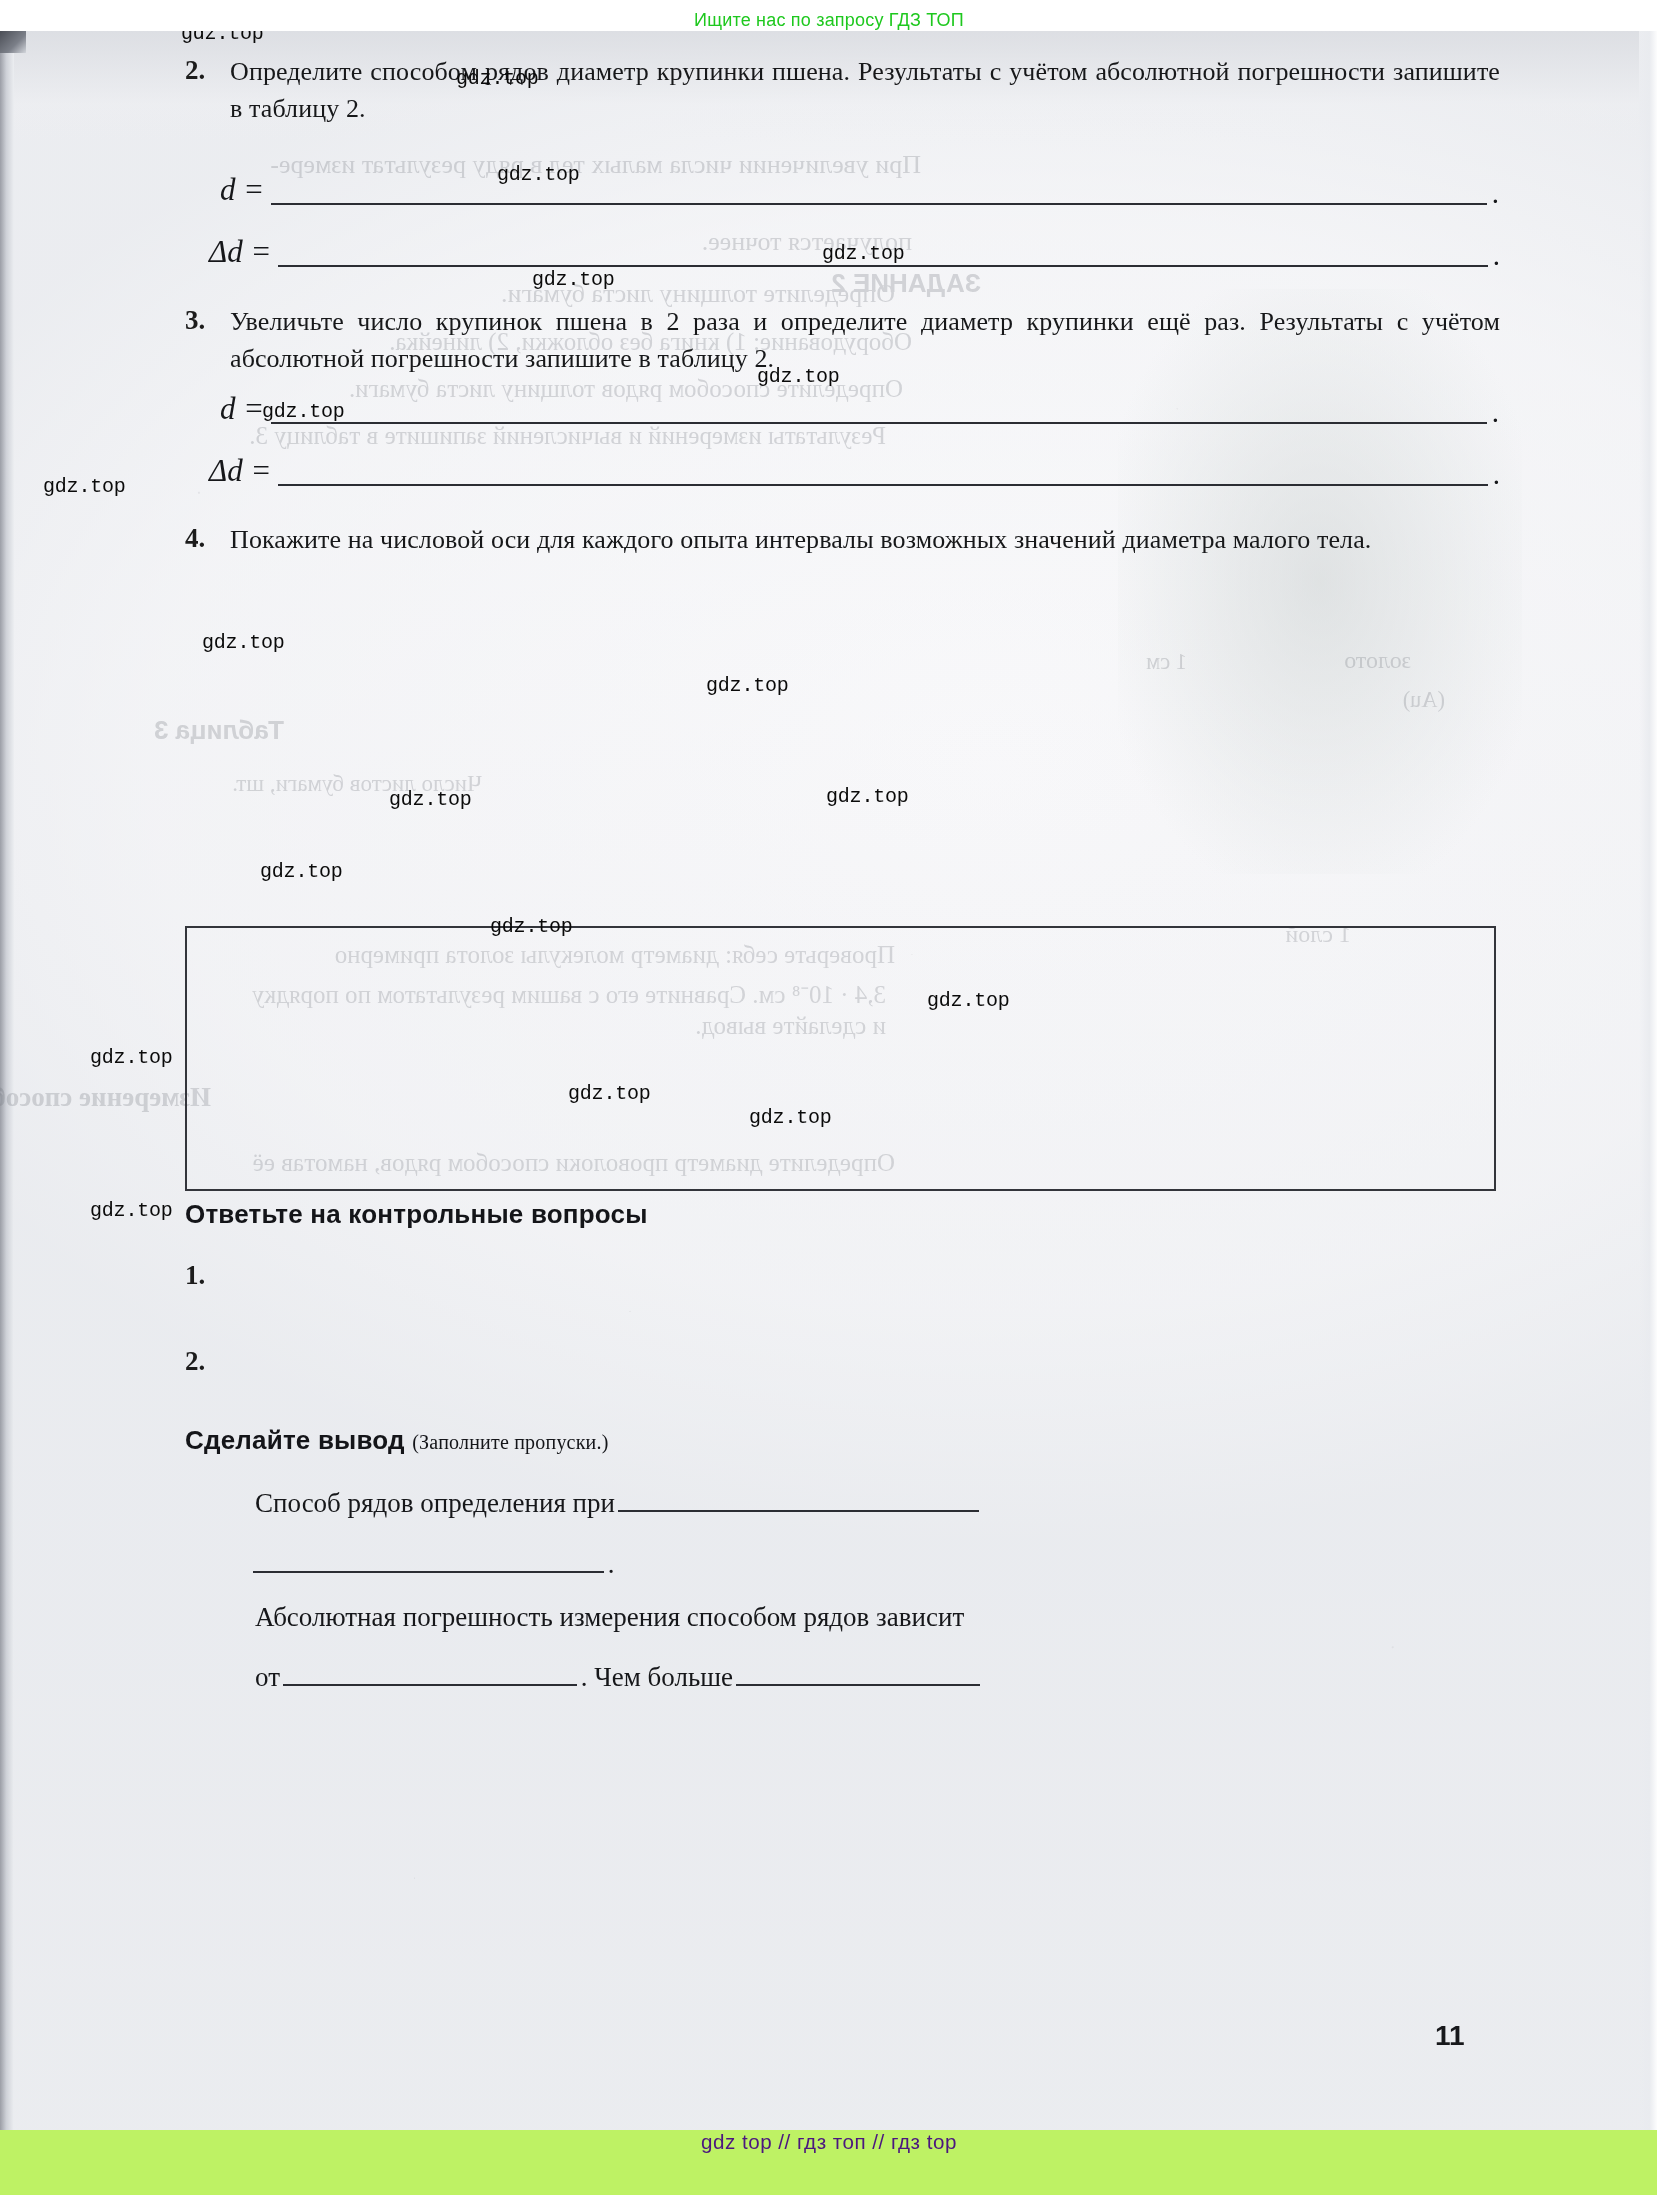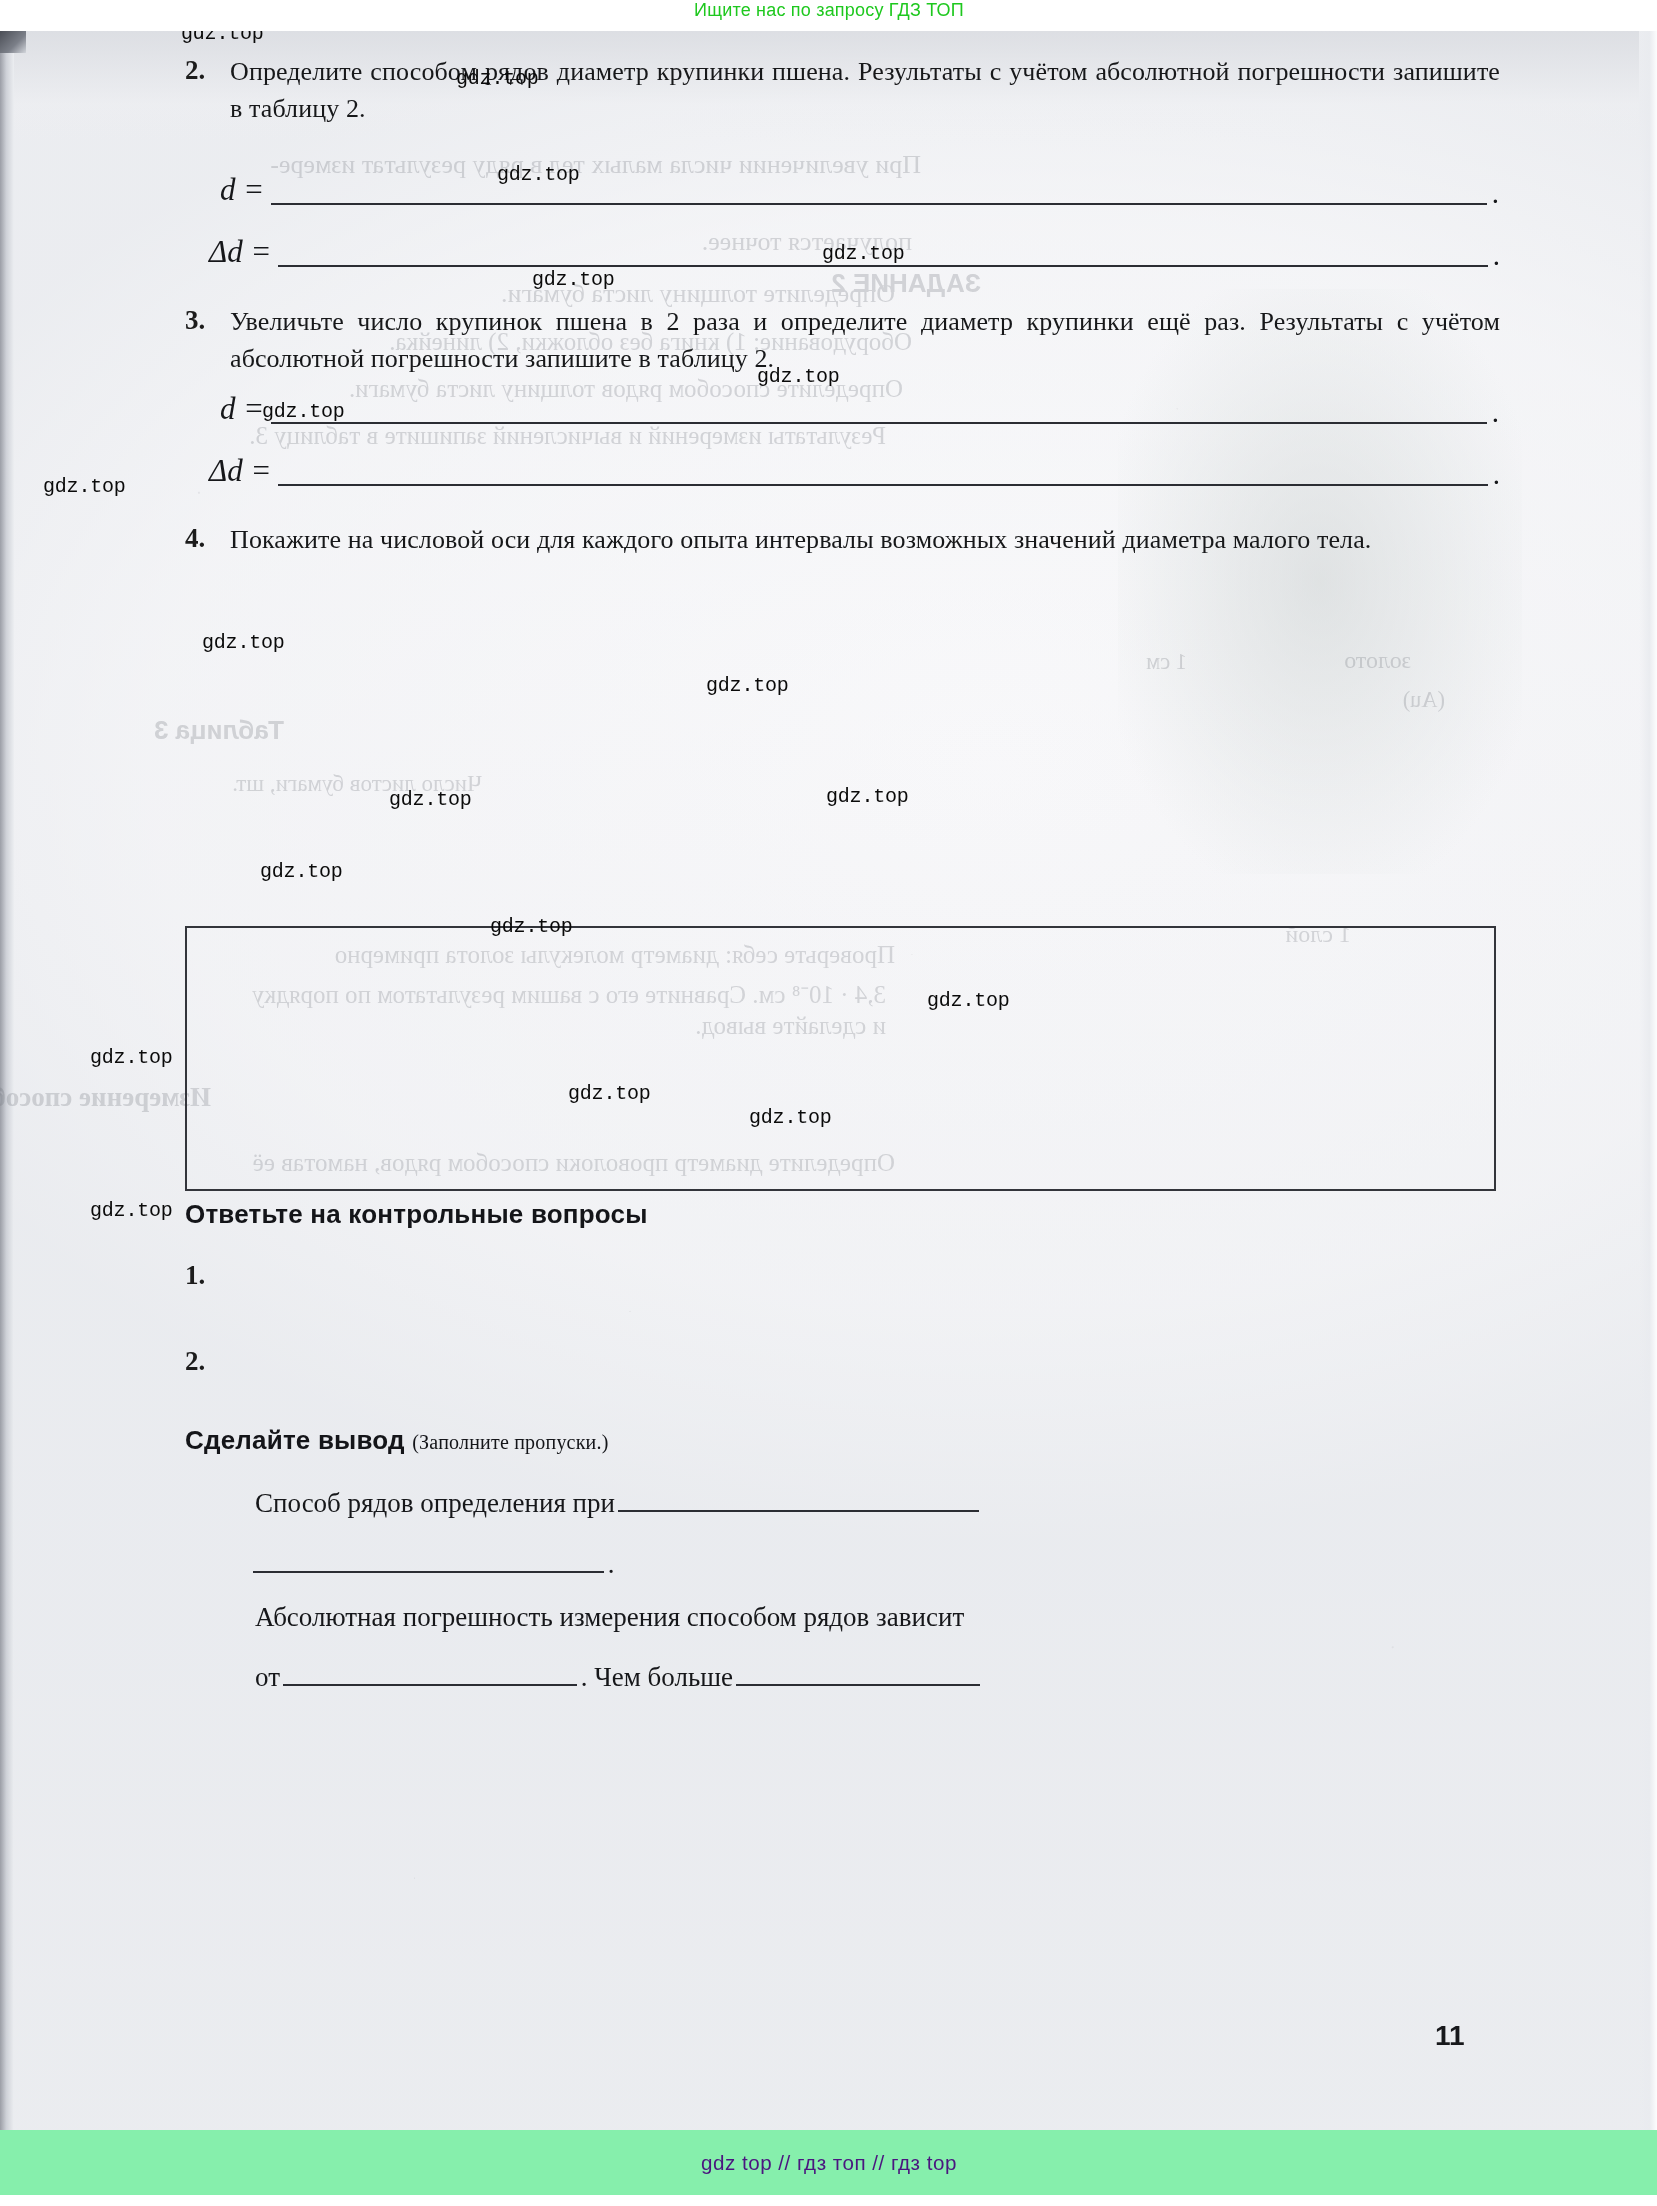--- a/index.html
+++ b/index.html
@@ -13,21 +13,21 @@
     position: relative;
     overflow: hidden;
     font-family: "Liberation Serif", serif;
   }
 
   
   #top-banner {
     position: absolute;
     left: 0; top: 0;
     width: 1658px; height: 31px;
-    display: flex; align-items: flex-start; justify-content: center;
+    display: flex; align-items: flex-end; justify-content: center;
     background: #ffffff;
     z-index: 40;
   }
   #top-banner .promo {
     font-family: "Liberation Sans", sans-serif;
     font-size: 18px;
     color: #1ec81e;
     letter-spacing: 0.2px;
     white-space: nowrap;
   }
@@ -235,22 +235,22 @@
     white-space: nowrap;
     z-index: 30;
     letter-spacing: -0.2px;
   }
 
   
   #footer {
     position: absolute;
     left: 0; top: 2130px;
     width: 1658px; height: 65px;
-    background: #86efac;
-    display: flex; align-items: center; justify-content: center;
+    background: #bef264;
+    display: flex; align-items: flex-start; justify-content: center;
     z-index: 40;
   }
   #footer .fl {
     font-family: "Liberation Sans", sans-serif;
     font-size: 20.6px;
     color: #4b167f;
     letter-spacing: 0.5px;
     white-space: nowrap;
   }
 </style>

